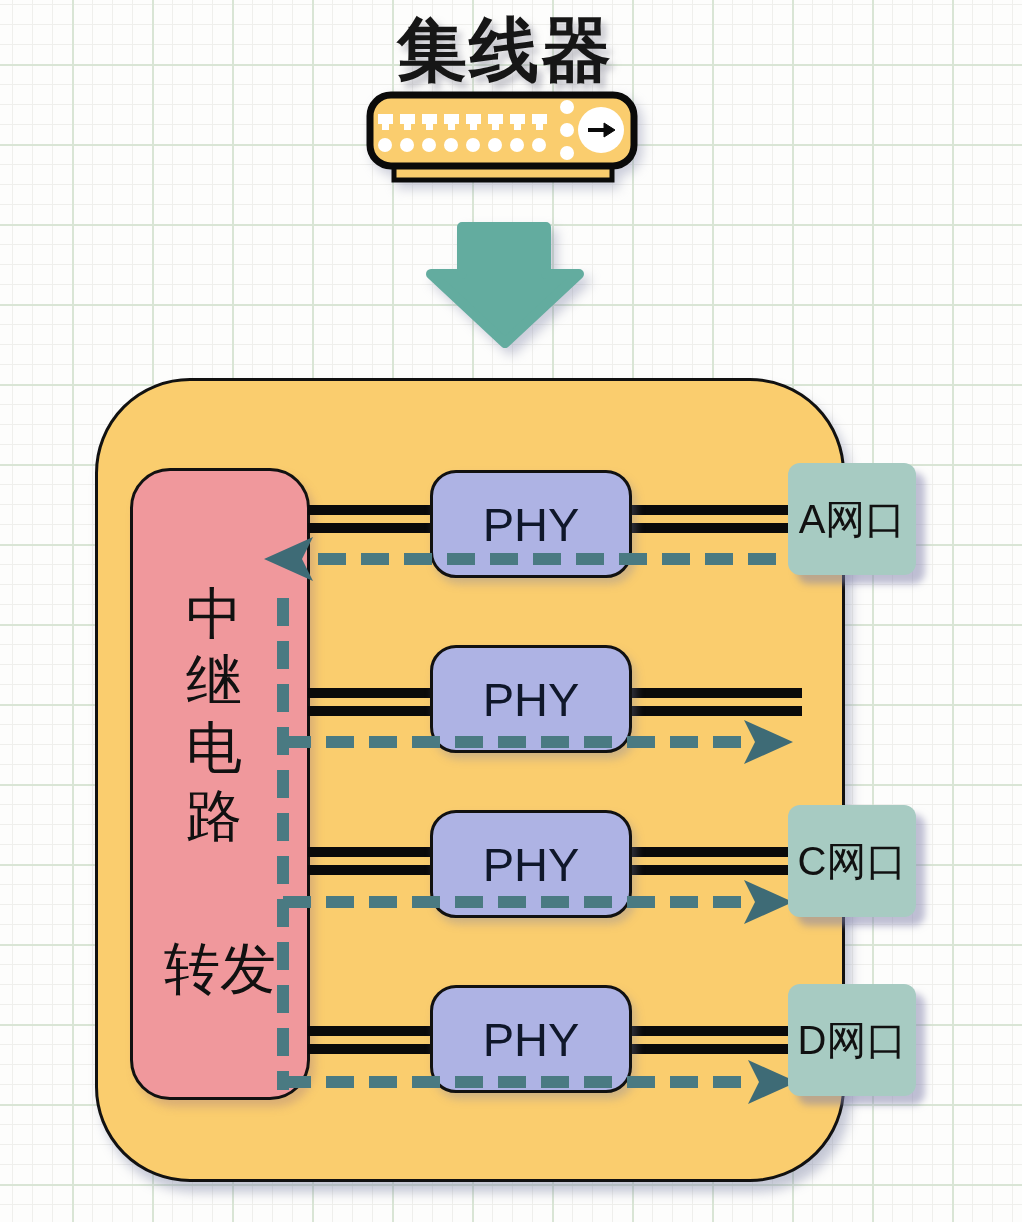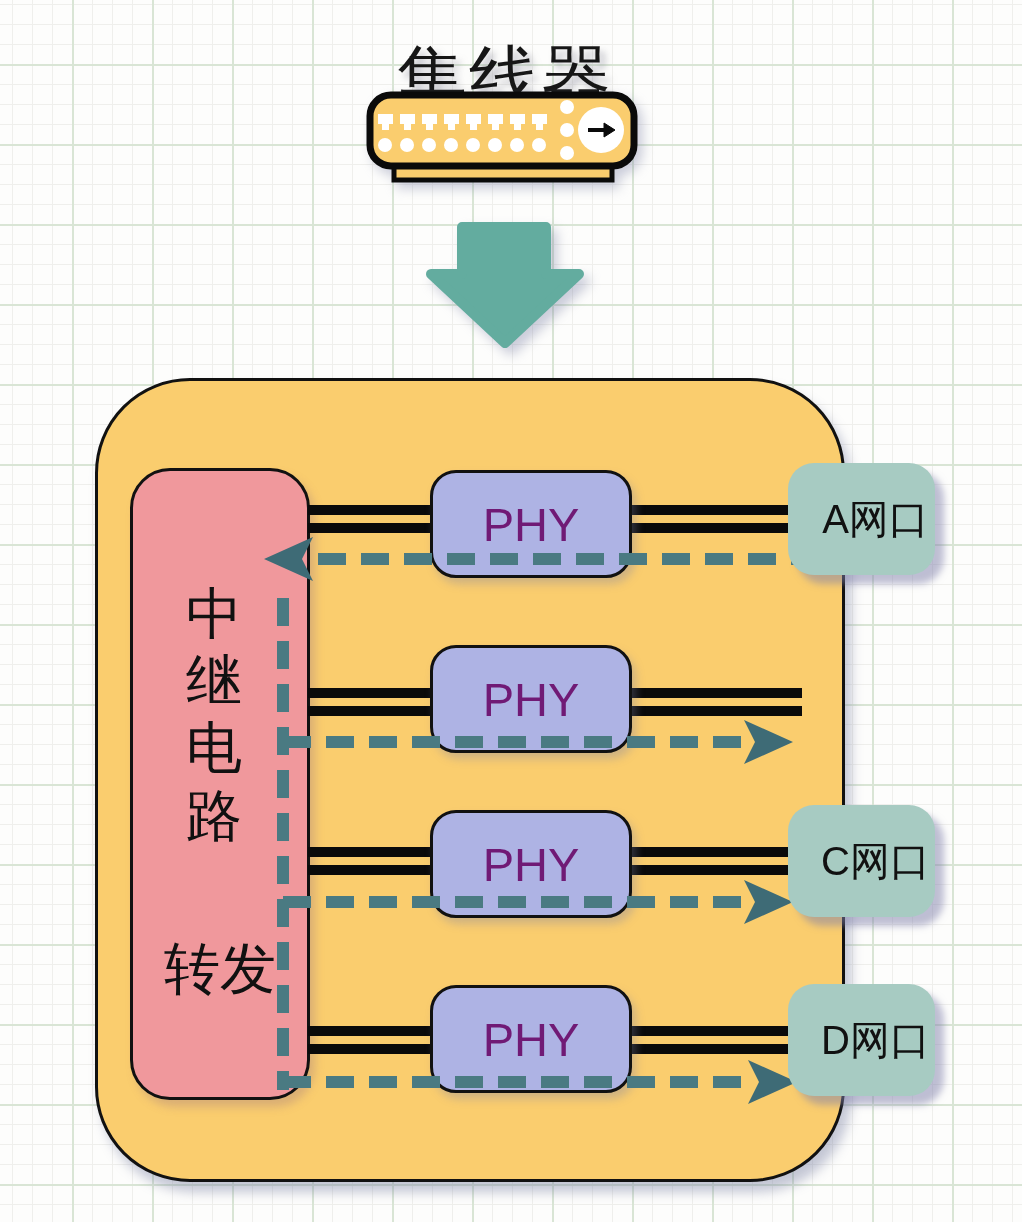--- a/index.html
+++ b/index.html
@@ -16,24 +16,23 @@
       linear-gradient(90deg, #efefec 1px, transparent 1px);
     background-size:80px 80px, 80px 80px, 20px 20px, 20px 20px;
     background-position:72px 64px, 72px 64px, 12px 4px, 12px 4px;
   }
 
   .abs { position:absolute; }
 
   
   #page-title {
     left:300px; top:4px; width:410px; text-align:center;
-    font-size:70px; font-weight:400; color:#161616; letter-spacing:2px;
+    font-size:70px; font-weight:700; color:#161616; letter-spacing:2px;
     text-shadow:5px 6px 7px rgba(140,140,155,0.55);
     z-index:2;
-    margin-top:28px;
   }
 
   
   #board {
     left:95px; top:378px; width:750px; height:804px;
     background:#facd6e; border:3px solid #111; border-radius:95px;
     box-shadow:6px 10px 12px rgba(125,130,165,0.45);
     z-index:1;
   }
 
@@ -64,21 +63,21 @@
   .row-a .dline { top:505px; }
   .row-b .dline { top:688px; }
   .row-c .dline { top:847px; }
   .row-d .dline { top:1026px; }
 
   
   .phy {
     left:430px; width:202px; height:108px;
     background:#aeb3e4; border:3px solid #111; border-radius:26px;
     display:flex; align-items:center; justify-content:center;
-    font-size:47px; font-weight:500; color:#701a75;
+    font-size:47px; font-weight:500; color:#0f172a;
     box-shadow:4px 6px 8px rgba(125,130,165,0.35);
     z-index:4;
   }
   #phy-a { top:470px; } #phy-b { top:645px; }
   #phy-c { top:810px; } #phy-d { top:985px; }
 
   
   .dash-h {
     height:12px;
     background:repeating-linear-gradient(90deg,#4a7a82 0 28px,transparent 28px 43px);
@@ -94,27 +93,26 @@
     z-index:5;
   }
   .arrowhead { z-index:5; }
   #arrow-a { left:264px; top:537px; }
   #arrow-b { left:744px; top:720px; }
   #arrow-c { left:744px; top:880px; }
   #arrow-d { left:748px; top:1060px; }
 
   
   .port {
-    left:788px; width:147px; height:112px;
-    background:#a7cbc2; border-radius:26px;
+    left:788px; width:128px; height:112px;
+    background:#a7cbc2; border-radius:12px;
     display:flex; align-items:center; justify-content:center;
     font-size:40px; font-weight:500; color:#111;
     box-shadow:9px 9px 7px rgba(128,128,172,0.5);
     z-index:6;
-    padding-left:28px;
   }
   #port-a { top:463px; } #port-b { top:646px; }
   #port-c { top:805px; } #port-d { top:984px; }
 
   
   #hub-icon   { left:364px; top:90px;  z-index:2; filter:drop-shadow(5px 6px 6px rgba(125,130,165,0.4)); }
   #down-arrow { left:420px; top:218px; z-index:2; filter:drop-shadow(6px 7px 6px rgba(125,130,165,0.4)); }
 </style>
 </head>
 <body>

